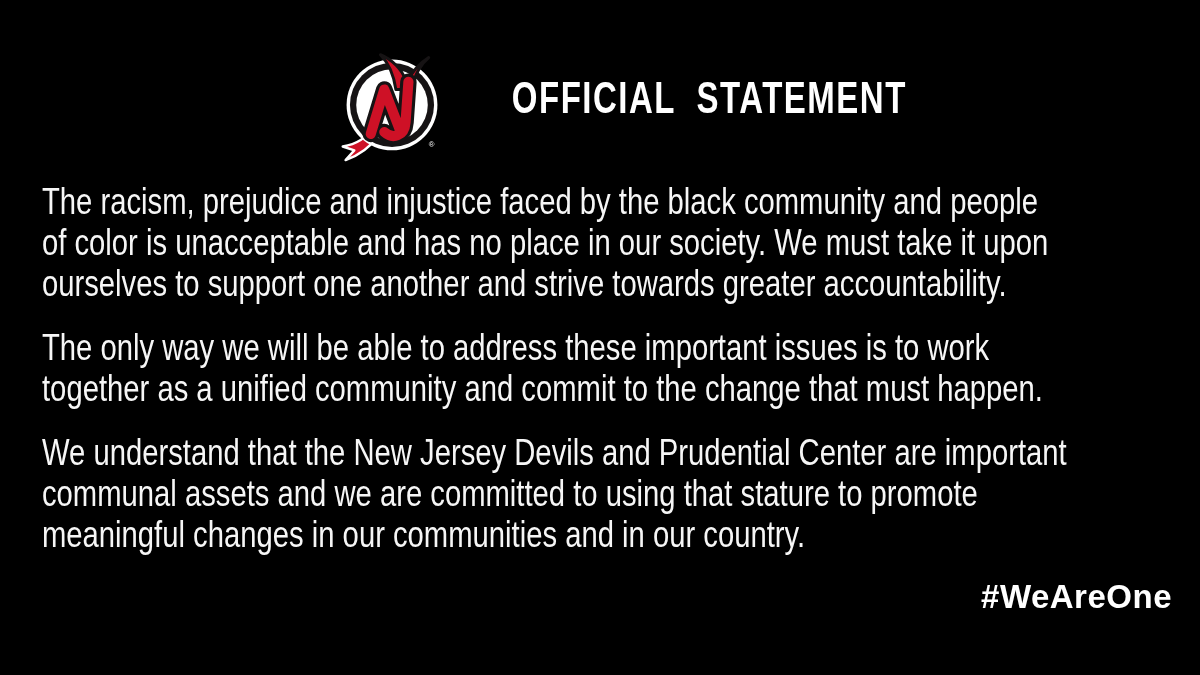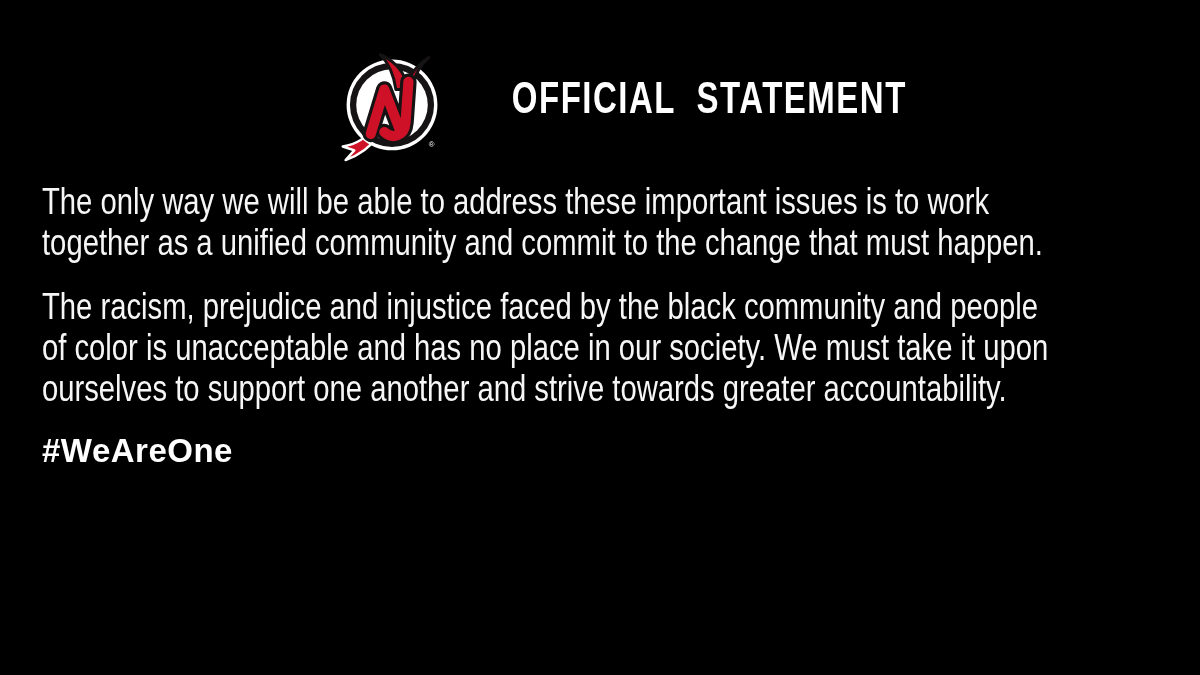--- a/index.html
+++ b/index.html
@@ -79,20 +79,21 @@
     font-weight: 400;
     transform: scaleX(0.79);
     transform-origin: 0 50%;
   }
   .hashtag {
     margin-top: 16px;
     color: #ffffff;
     font-size: 33px;
     font-weight: 700;
     letter-spacing: 0.5px;
+    text-align: right;
   }
 </style>
 </head>
 <body>
 
 <div class="card">
 
   <header class="header">
     <div class="logo">
       <svg viewBox="0 0 120 120" aria-hidden="true">
@@ -115,24 +116,29 @@
 
     <div class="title-block">
       <div class="rule"></div>
       <h1 class="title">OFFICIAL STATEMENT</h1>
       <div class="rule"></div>
     </div>
   </header>
 
   <main class="statement">
     <p class="para">
+      <span class="line">The racism, prejudice and injustice faced by the black community and people</span>
+      <span class="line">of color is unacceptable and has no place in our society. We must take it upon</span>
+      <span class="line">ourselves to support one another and strive towards greater accountability.</span>
+    </p>
+    <p class="para">
       <span class="line">The only way we will be able to address these important issues is to work</span>
       <span class="line">together as a unified community and commit to the change that must happen.</span>
     </p>
     <p class="para">
-      <span class="line">The racism, prejudice and injustice faced by the black community and people</span>
-      <span class="line">of color is unacceptable and has no place in our society. We must take it upon</span>
-      <span class="line">ourselves to support one another and strive towards greater accountability.</span>
+      <span class="line">We understand that the New Jersey Devils and Prudential Center are important</span>
+      <span class="line">communal assets and we are committed to using that stature to promote</span>
+      <span class="line">meaningful changes in our communities and in our country.</span>
     </p>
     <div class="hashtag">#WeAreOne</div>
   </main>
 
 </div>
 
 </body></html>

